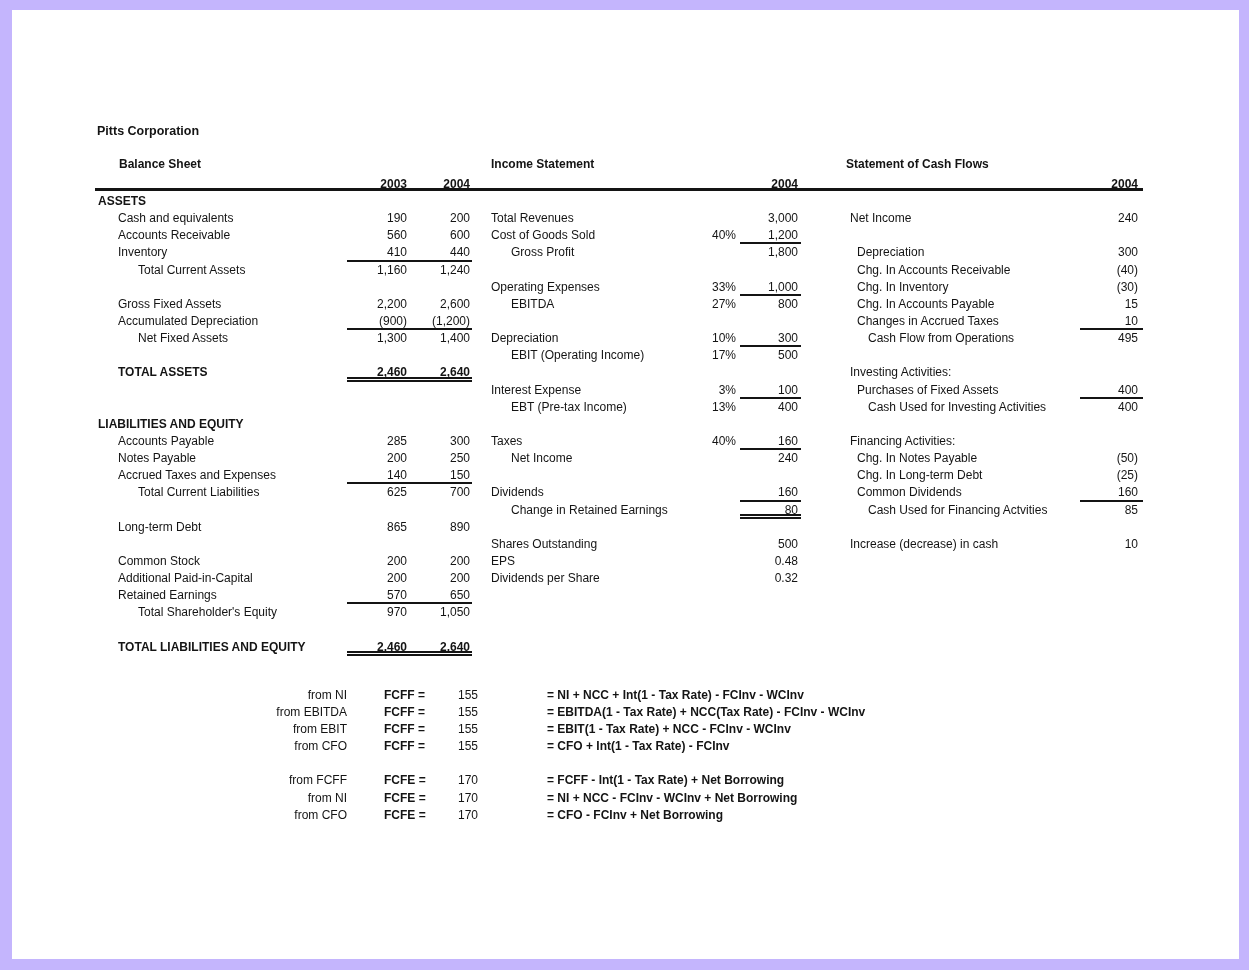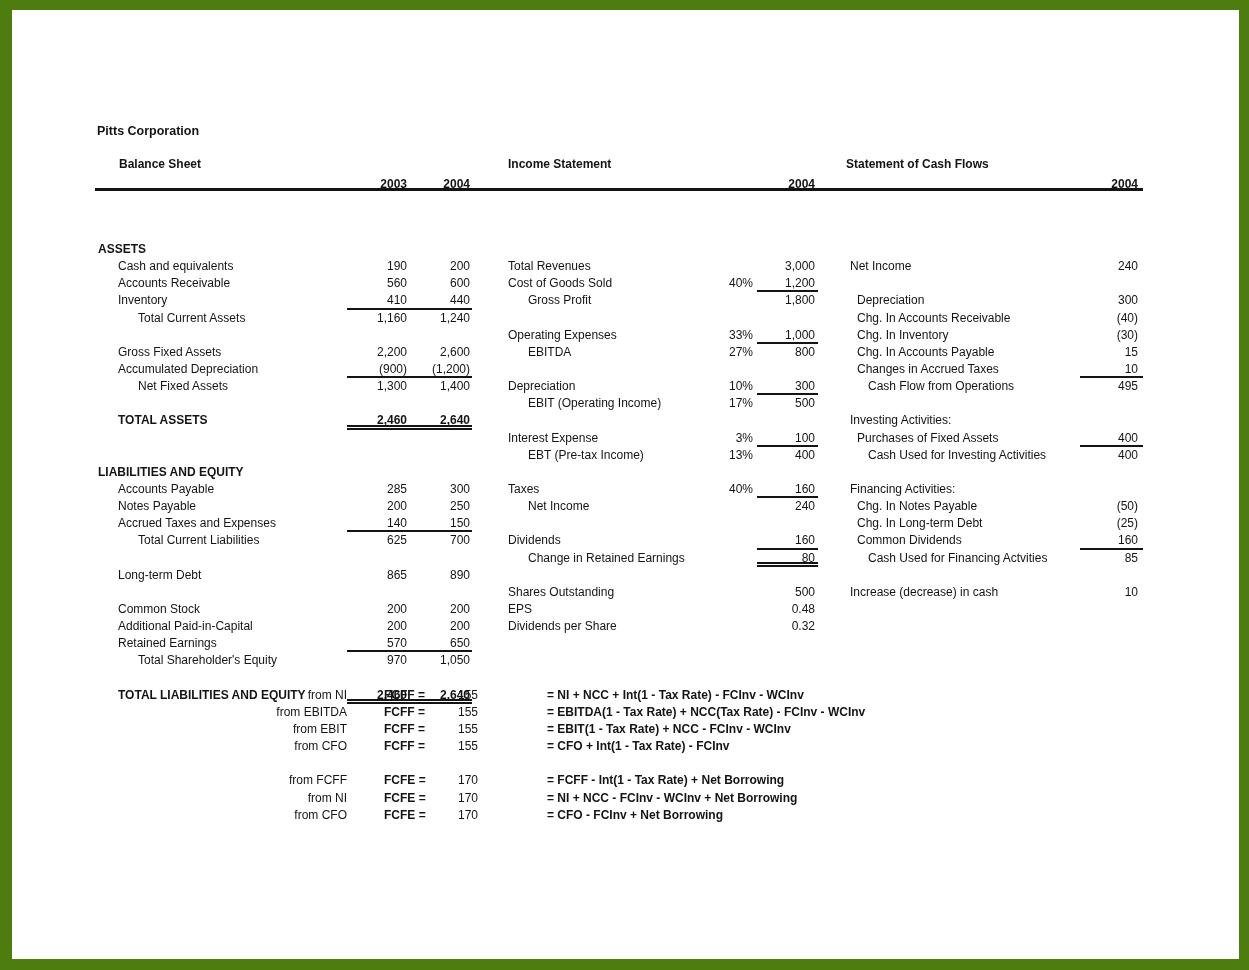--- a/index.html
+++ b/index.html
@@ -3,37 +3,37 @@
 <meta charset="utf-8">
 <title>Financial Statements</title>
 <style>
   html,body { margin:0; padding:0; }
   body {
     width:1249px; height:970px;
     font-family:"Liberation Sans","DejaVu Sans",sans-serif;
     color:#141414;
     -webkit-text-size-adjust:none;
   }
-  .page { position:relative; width:1249px; height:970px; background:#4d7c0f; overflow:hidden; }
+  .page { position:relative; width:1249px; height:970px; background:#c4b5fd; overflow:hidden; }
   .sheet { position:absolute; left:12px; top:10px; width:1227px; height:949px; background:#ffffff; }
 
   .company { position:absolute; left:97px; top:124px; font-size:12.5px; font-weight:bold; white-space:nowrap; }
 
   .headrule { position:absolute; left:95px; top:188px; width:1048px; height:3px; background:#141414; }
 
   .panel { position:absolute; top:157px; font-size:12px; }
   #bs  { left:97px;  width:375px; }
-  #is  { left:508px; width:310px; }
+  #is  { left:491px; width:310px; }
   #scf { left:846px; width:297px; }
 
   .ptitle { font-weight:bold; height:17px; line-height:15px; white-space:nowrap; }
   #bs .ptitle { padding-left:22px; }
 
   .yearrow { position:absolute; top:19px; left:0; right:0; }
-  .rows    { position:absolute; top:36px; left:0; right:0;margin-top:48px; }
+  .rows    { position:absolute; top:36px; left:0; right:0; }
 
   .row, .yearrow { display:flex; height:17.15px; line-height:17px; box-sizing:border-box; }
   .lbl { flex:1; white-space:nowrap; overflow:hidden; }
   #bs  .lbl { padding-left:1px; }
   #scf .lbl { padding-left:4px; }
   #bs  .lbl.ind1 { padding-left:21px; }
   #bs  .lbl.ind2 { padding-left:41px; }
   #is  .lbl.ind1 { padding-left:20px; }
   #scf .lbl.ind1 { padding-left:11px; }
   #scf .lbl.ind2 { padding-left:22px; }

